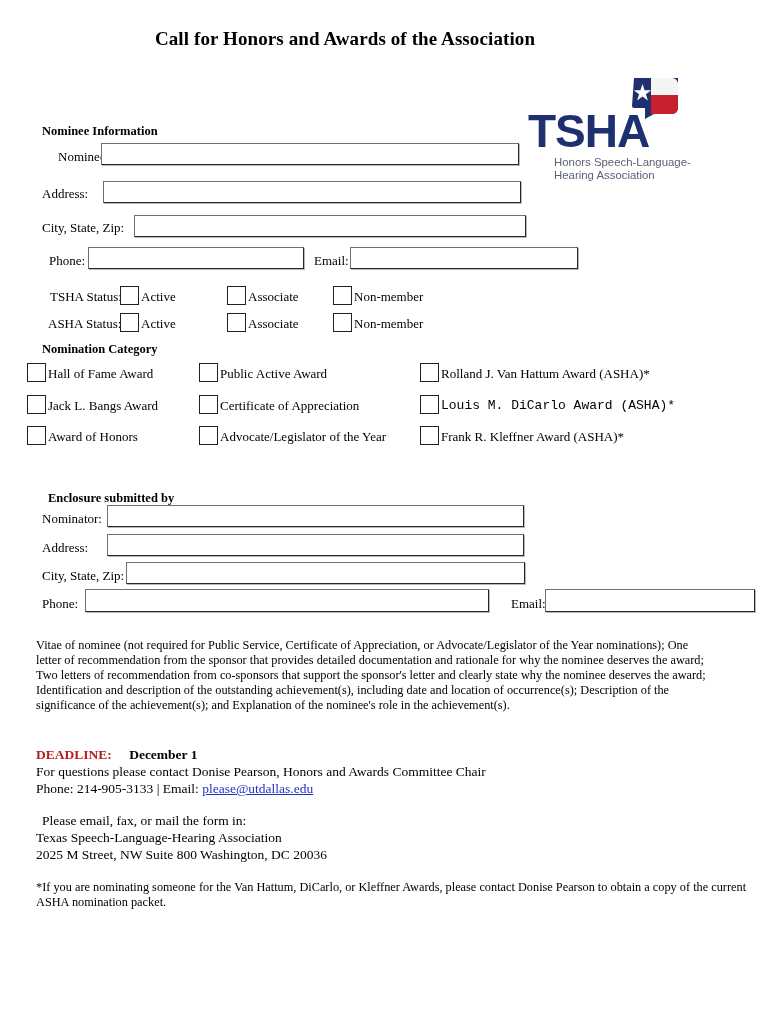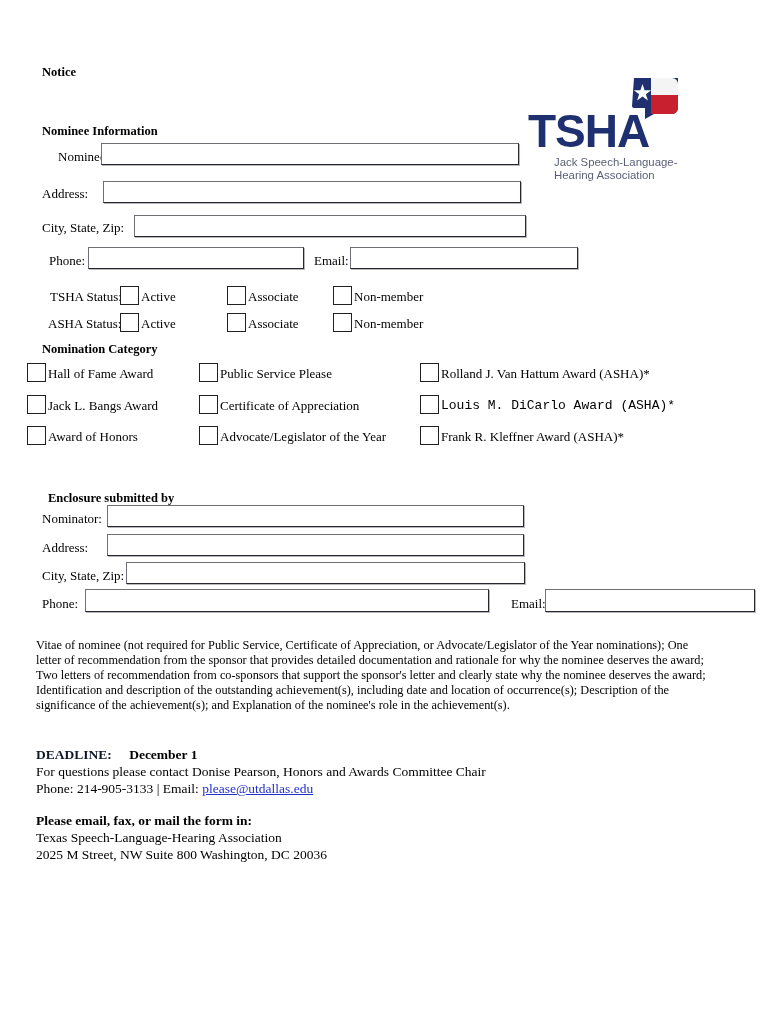--- a/index.html
+++ b/index.html
@@ -150,41 +150,41 @@
 
   .deadline-block {
     position: absolute;
     left: 36px;
     top: 746px;
     width: 620px;
     font-size: 13.5px;
     line-height: 17px;
   }
   .deadline-label {
-    color: #0f172a;
+    color: #b91c1c;
     font-weight: bold;
   }
   .deadline-date {
     font-weight: bold;
     padding-left: 14px;
   }
   .lnk {
     color: #2330c8;
     text-decoration: underline;
   }
 
   .mail-block {
     position: absolute;
     left: 36px;
     top: 812px;
     width: 620px;
     font-size: 13.5px;
     line-height: 17px;
   }
-  .mail-head { font-weight: bold; }
+  .mail-head { font-weight: normal; margin-left: 6px; }
 
   .footnote {
     position: absolute;
     left: 36px;
     top: 880px;
     width: 712px;
     font-size: 12.3px;
     line-height: 15.3px;
   }
 
@@ -225,35 +225,35 @@
     font-size: 11.4px;
     line-height: 13.4px;
     color: #5b6079;
   }
 </style>
 </head>
 <body>
 
 <div class="page">
 
+  <div class="doc-title">Call for Honors and Awards of the Association</div>
 
   <div class="notice-wrap">
-    <div class="h-bold">Notice</div>
   </div>
 
   <div class="logo">
     <svg class="logo-flag" viewBox="0 0 48 43">
       <path d="M2,2 h44 a6,6 0 0 1 0,0 v30 a6,6 0 0 1 -6,6 h-18 l-9,5 v-11 h-11 a2,2 0 0 1 -2,-2 z" fill="#1f3070"></path>
       <path d="M19,2 h21 a6,6 0 0 1 6,6 v11 h-27 z" fill="#f4f4f4"></path>
       <path d="M19,19 h27 v13 a6,6 0 0 1 -6,6 h-21 z" fill="#c8202e"></path>
       <polygon points="10.5,8 12.6,14.2 19.2,14.2 13.9,18.2 15.9,24.5 10.5,20.6 5.1,24.5 7.1,18.2 1.8,14.2 8.4,14.2" fill="#ffffff"></polygon>
     </svg>
     <div class="logo-word">TSHA</div>
     <div class="logo-tag">
-      <div>Jack Speech-Language-</div>
+      <div>Honors Speech-Language-</div>
       <div>Hearing Association</div>
     </div>
   </div>
 
   <div class="section-head" id="nominee-info-head">Nominee  Information</div>
 
   <div class="field-label" id="lbl-nominee">Nominee:</div>
   <div class="field-box" id="box-nominee">
     <input type="text" placeholder="" style="">
   </div>
@@ -298,21 +298,21 @@
 
   <div class="section-head" id="nomination-cat-head">Nomination  Category</div>
   <div id="category-boxes">
       <div class="cbox" style="left: 27px; top: 363px;"></div>
       <div class="cbox-text" style="left: 48px; top: 366px;">Hall of Fame Award</div>
       <div class="cbox" style="left: 27px; top: 395px;"></div>
       <div class="cbox-text" style="left: 48px; top: 398px;">Jack L. Bangs Award</div>
       <div class="cbox" style="left: 27px; top: 426px;"></div>
       <div class="cbox-text" style="left: 48px; top: 429px;">Award of Honors</div>
       <div class="cbox" style="left: 199px; top: 363px;"></div>
-      <div class="cbox-text" style="left: 220px; top: 366px;">Public Service Please</div>
+      <div class="cbox-text" style="left: 220px; top: 366px;">Public Active Award</div>
       <div class="cbox" style="left: 199px; top: 395px;"></div>
       <div class="cbox-text" style="left: 220px; top: 398px;">Certificate  of Appreciation</div>
       <div class="cbox" style="left: 199px; top: 426px;"></div>
       <div class="cbox-text" style="left: 220px; top: 429px;">Advocate/Legislator of the Year</div>
       <div class="cbox" style="left: 420px; top: 363px;"></div>
       <div class="cbox-text" style="left: 441px; top: 366px;">Rolland J. Van Hattum Award  (ASHA)*</div>
       <div class="cbox" style="left: 420px; top: 395px;"></div>
       <div class="cbox-text" style="left: 441px; top: 398px; font-family: Liberation Mono, monospace;">Louis M. DiCarlo Award (ASHA)*</div>
       <div class="cbox" style="left: 420px; top: 426px;"></div>
       <div class="cbox-text" style="left: 441px; top: 429px;">Frank R. Kleffner Award  (ASHA)*</div>
@@ -355,14 +355,15 @@
     <div>For questions please contact Donise Pearson, Honors and Awards Committee Chair</div>
     <div><span>Phone: 214-905-3133 |  Email: </span><a class="lnk" href="#">please@utdallas.edu</a></div>
   </div>
 
   <div class="mail-block">
     <div class="mail-head">Please email, fax, or mail the form in:</div>
     <div>Texas  Speech-Language-Hearing  Association</div>
     <div>2025 M Street,  NW Suite 800 Washington,  DC  20036</div>
   </div>
 
+  <div class="footnote">*If you are nominating someone for the Van Hattum, DiCarlo, or Kleffner Awards, please contact Donise Pearson to obtain a copy of the current  ASHA nomination packet.</div>
 
 </div>
 
 </body></html>

